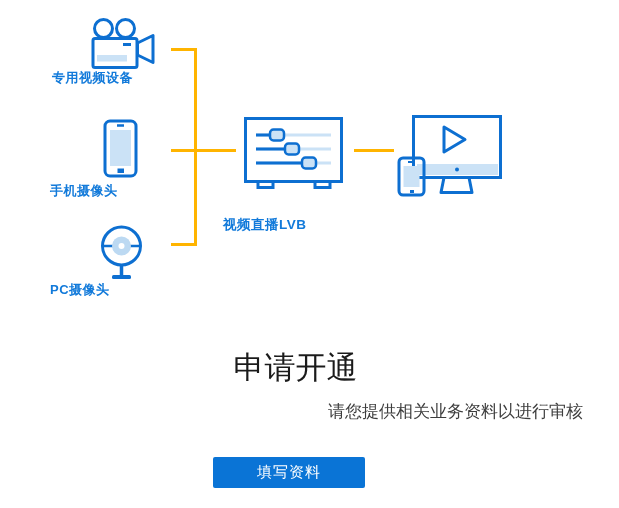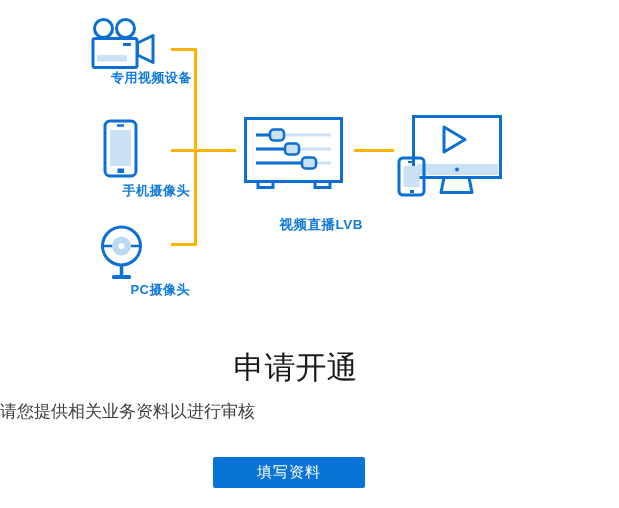--- a/index.html
+++ b/index.html
@@ -18,21 +18,21 @@
     position:relative;
     width:619px;
     height:508px;
     background:#ffffff;
     overflow:hidden;
   }
   .abs{position:absolute;}
   .icon-label{
     position:absolute;
     width:140px;
-    text-align:right;
+    text-align:left;
     font-size:13px;
     font-weight:bold;
     color:var(--label-blue);
     letter-spacing:0.5px;
   }
   .connector{
     position:absolute;
     background:var(--yellow);
   }
   .h-line{height:3px;}
@@ -45,21 +45,21 @@
     text-align:center;
     font-size:31px;
     font-weight:400;
     color:var(--heading);
     padding-left:8px;
   }
   .apply-subtitle{
     position:absolute;
     top:400px;
     width:583px;
-    text-align:left;
+    text-align:right;
     font-size:17px;
     color:var(--subtitle);
   }
   .apply-button{
     position:absolute;
     left:213px;
     top:457px;
     width:152px;
     height:31px;
     background:var(--btn-blue);

